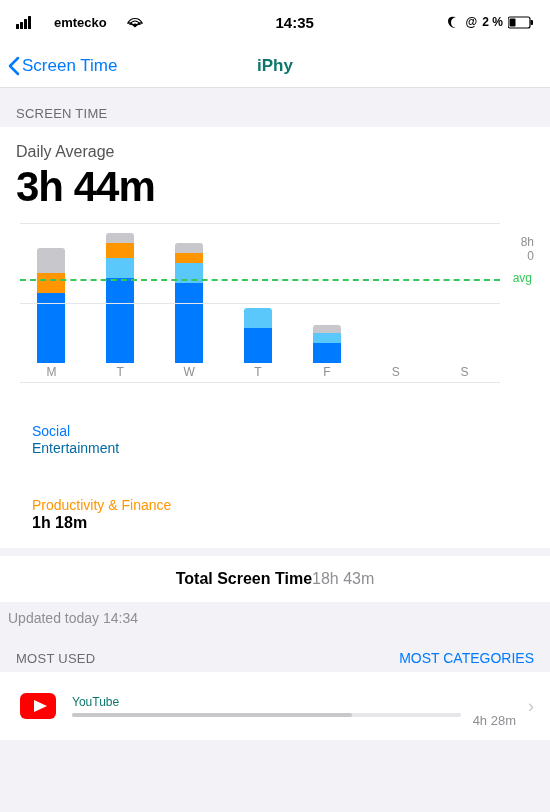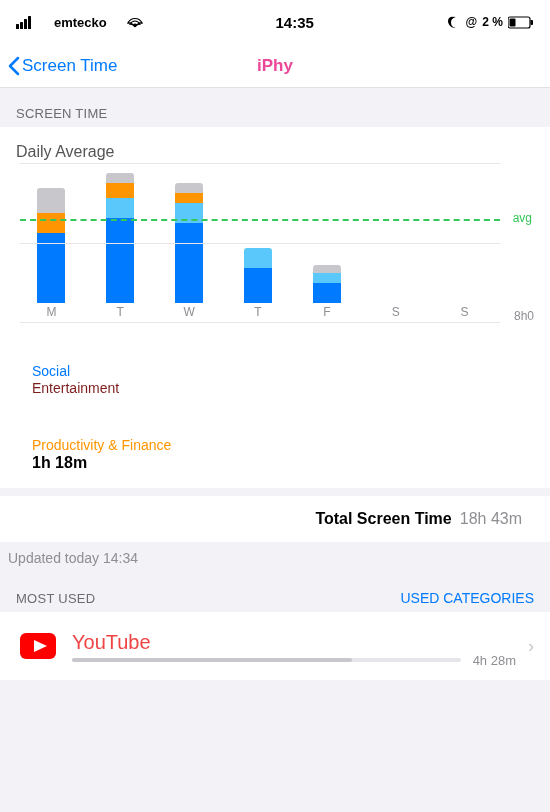--- a/index.html
+++ b/index.html
@@ -45,21 +45,21 @@
       align-items: center;
       color: #007aff;
       font-size: 17px;
       cursor: pointer;
       gap: 2px;
     }
     .nav-back svg { width: 12px; height: 20px; }
     .nav-title {
       font-size: 17px;
       font-weight: 600;
-      color: #ec4899;
+      color: #0f766e;
     }
 
     
     .content {
       background: #f2f2f7;
       height: calc(812px - 88px);
       overflow-y: auto;
     }
 
     
@@ -124,24 +124,23 @@
     .full-separator {
       height: 8px;
       background: #f2f2f7;
     }
 
     
     .info-row {
       background: #fff;
       padding: 14px 28px;
       display: flex;
-      justify-content: flex-end;
+      justify-content: center;
       align-items: center;
       font-size: 16px;
-      gap: 8px;
     }
     .info-row-label { color: #000; font-weight: 600; }
     .info-row-value { color: #8e8e93; }
 
     
     .updated-row {
       background: #f2f2f7;
       padding: 8px 8px;
       font-size: 14px;
       color: #8e8e93;
@@ -183,22 +182,22 @@
       background: #fff;
       display: flex;
       align-items: center;
       justify-content: center;
       flex-shrink: 0;
     }
     .app-info {
       flex: 1;
     }
     .app-name {
-      font-size: 20px;
-      color: #ef4444;
+      font-size: 12px;
+      color: #0f766e;
       margin-bottom: 4px;
     }
     .app-bar-bg {
       height: 4px;
       background: #e5e5ea;
       border-radius: 2px;
       width: 100%;
     }
     .app-bar-fill {
       height: 4px;
@@ -263,24 +262,25 @@
   </div>
   <span class="nav-title">iPhy</span>
 </div>
 
 <div class="content">
 
   <div class="section-header">SCREEN TIME</div>
 
   <div class="card">
     <div class="daily-avg-label">Daily Average</div>
+    <div class="daily-avg-value">3h 44m</div>
 
     <div class="chart-container">
 
-      <div style="position:absolute; right:0; top:0; bottom:20px; display:flex; flex-direction:row; justify-content:flex-end; align-items:flex-end; width:30px;">
+      <div style="position:absolute; right:0; top:12px; bottom:20px; display:flex; flex-direction:column; justify-content:flex-start; align-items:flex-end; width:30px;">
         <span style="font-size:12px;color:#8e8e93;">8h</span>
         <span style="font-size:12px;color:#8e8e93;">0</span>
       </div>
 
       <div style="position:absolute; left:4px; right:34px; top:0; bottom:20px; display:flex; flex-direction:column; justify-content:space-between; pointer-events:none;">
         <div style="width:100%;height:1px;background:#e5e5ea;"></div>
         <div style="width:100%;height:1px;background:#e5e5ea;"></div>
         <div style="width:100%;height:1px;background:#e5e5ea;"></div>
       </div>
 
@@ -348,21 +348,21 @@
         <div style="flex:1;text-align:center;font-size:12px;color:#8e8e93;">S</div>
         <div style="flex:1;text-align:center;font-size:12px;color:#8e8e93;">S</div>
       </div>
     </div>
 
     <div class="categories-row">
       <div class="category-item">
         <div class="category-name" style="color:#007aff;">Social</div>
       </div>
       <div class="category-item">
-        <div class="category-name" style="color:#7f1d1d;">Entertainment</div>
+        <div class="category-name" style="color:#0369a1;">Entertainment</div>
       </div>
       <div class="category-item">
         <div class="category-name" style="color:#ff9500;margin-top:40px;">Productivity &amp; Finance</div>
         <div class="category-time">1h 18m</div>
       </div>
     </div>
   </div>
 
   <div class="full-separator"></div>
 
@@ -372,21 +372,21 @@
   </div>
 
   <div class="updated-row">
     <span>Updated today 14:34</span>
   </div>
 
   <div style="height:4px;background:#f2f2f7;"></div>
 
   <div class="most-used-header">
     <span class="most-used-label">MOST USED</span>
-    <span class="show-categories-btn">USED CATEGORIES</span>
+    <span class="show-categories-btn">MOST CATEGORIES</span>
   </div>
 
   <div class="app-row">
     <div class="app-icon">
 
       <svg width="36" height="26" viewBox="0 0 36 26">
         <rect width="36" height="26" rx="6" fill="#ff0000"></rect>
         <polygon points="14,7 27,13 14,19" fill="#fff"></polygon>
       </svg>
     </div>

